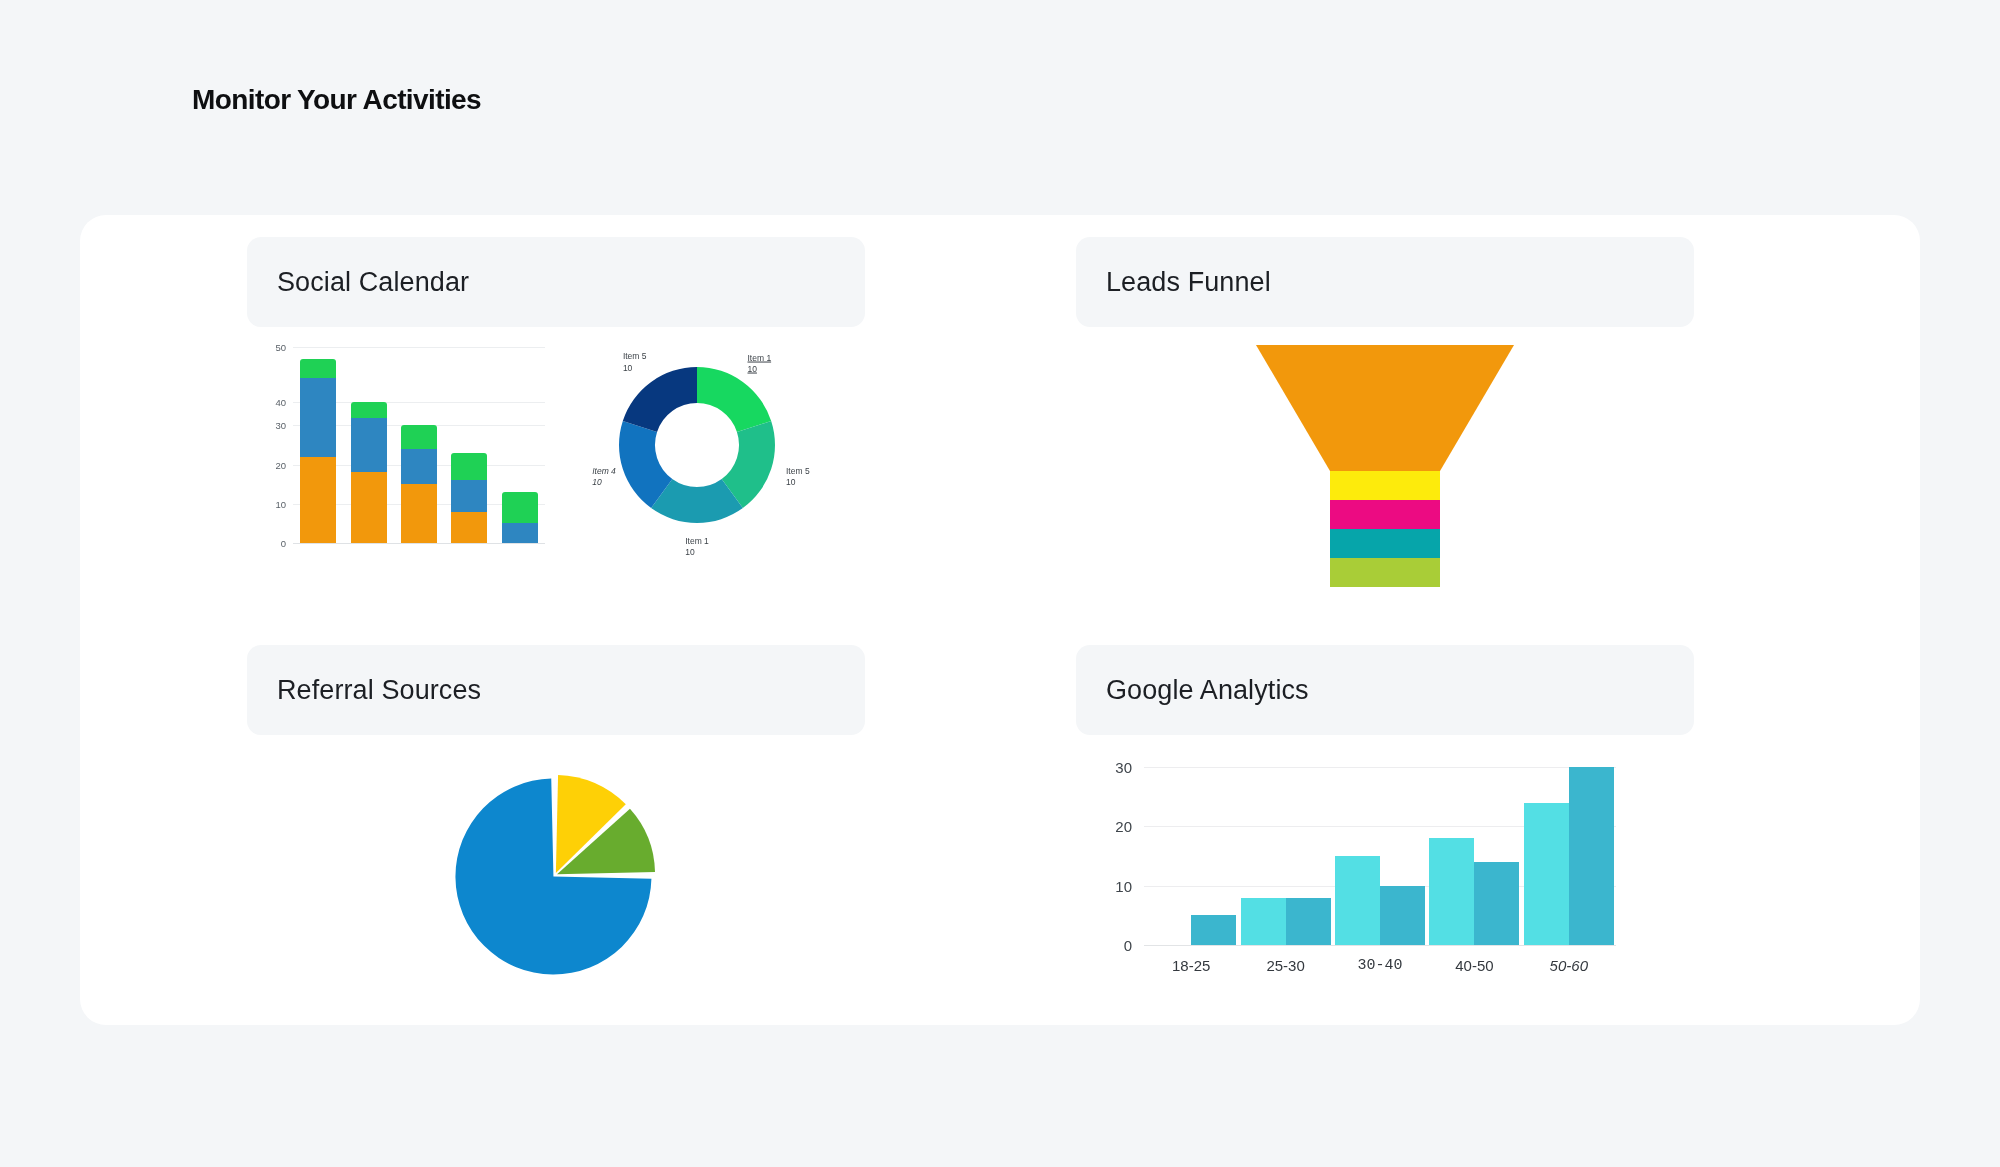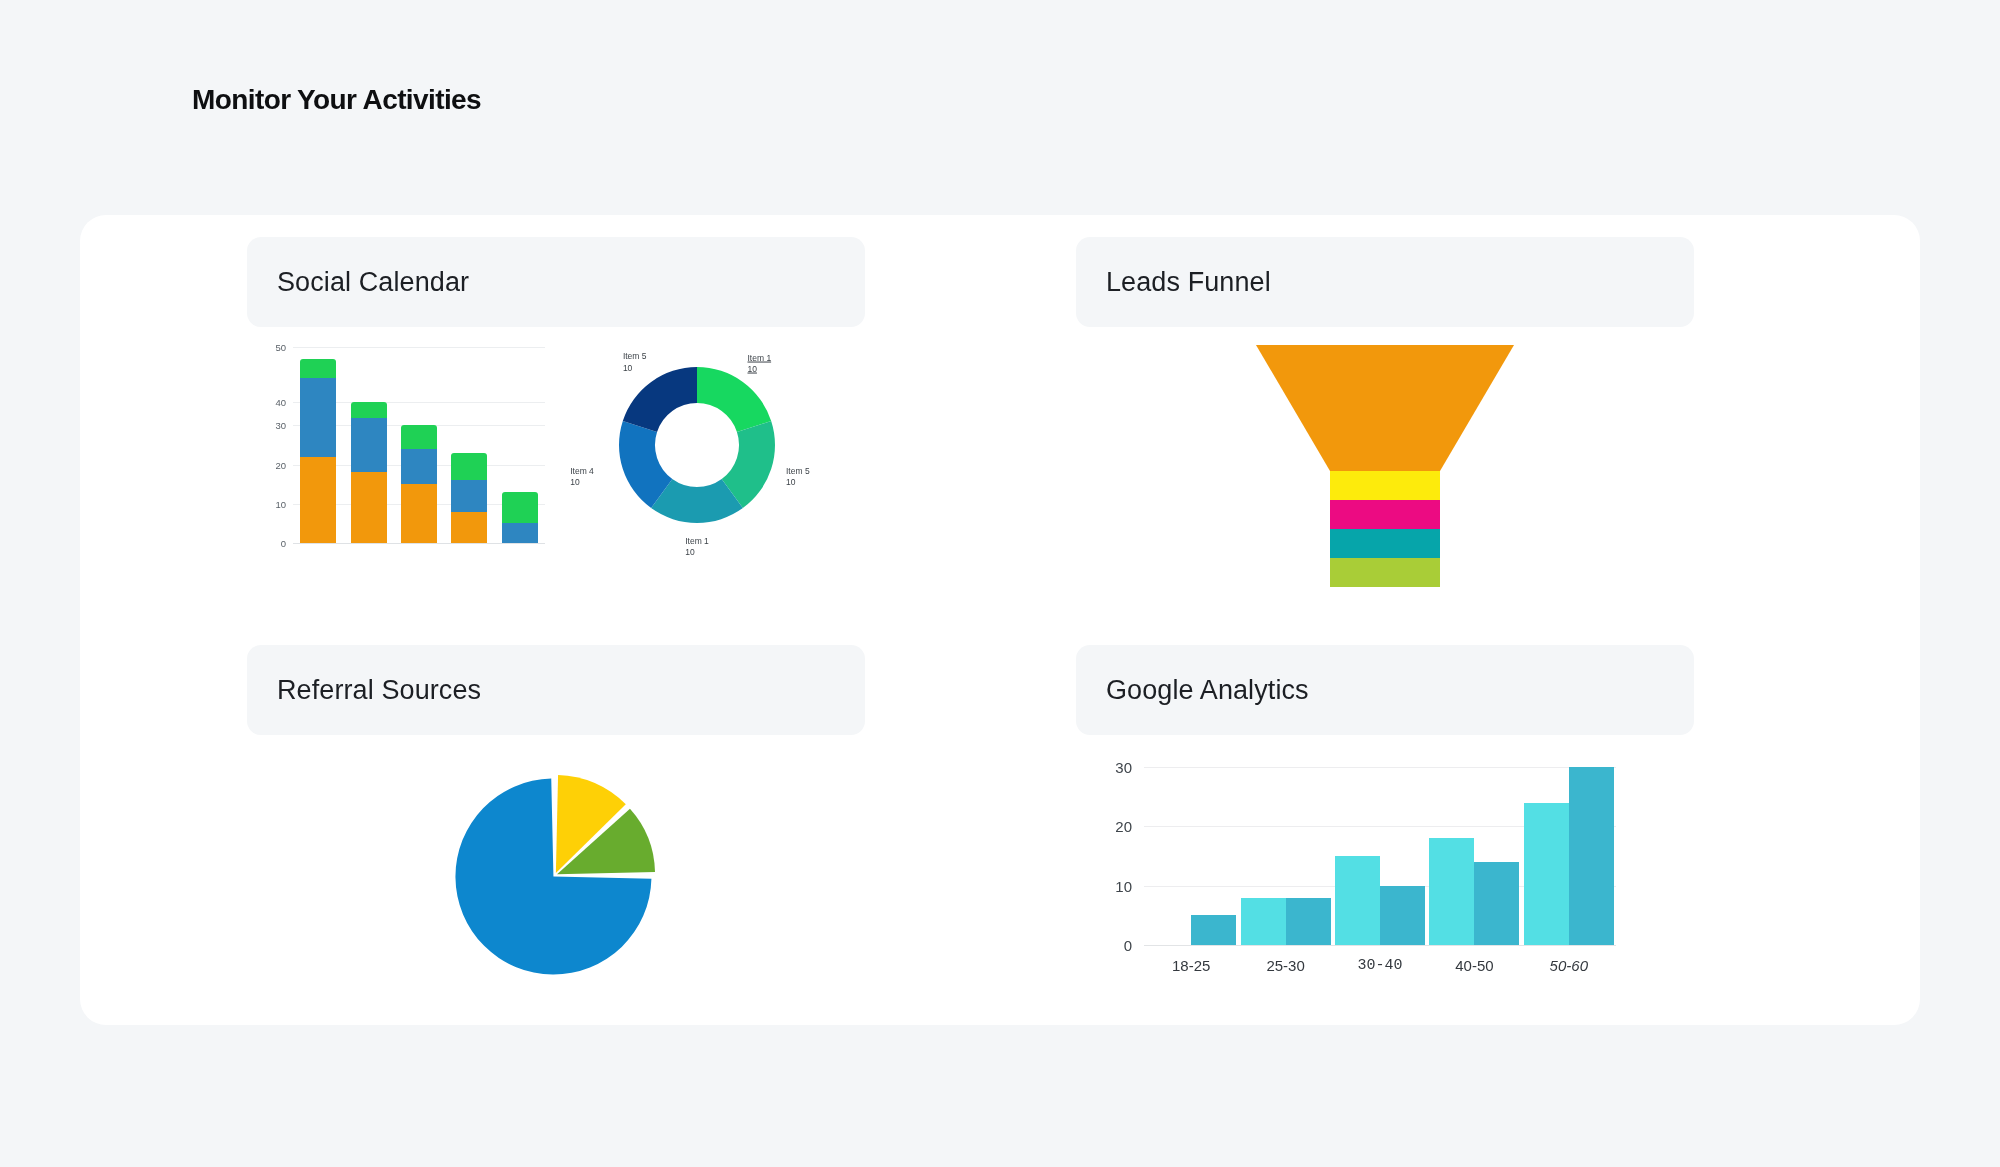--- a/index.html
+++ b/index.html
@@ -267,21 +267,21 @@
                 <path d="M 100 22 A 78 78 0 0 1 174.18240827102198 75.8966744387541 L 139.94437368439645 87.02128623625221 A 42 42 0 0 0 100 58 Z" fill="#17d860"></path>
                 <path d="M 174.18240827102198 75.8966744387541 A 78 78 0 0 1 145.84724967881291 163.1033255612459 L 124.68698059628387 133.9787137637478 A 42 42 0 0 0 139.94437368439645 87.02128623625221 Z" fill="#1fbf8a"></path>
                 <path d="M 145.84724967881291 163.1033255612459 A 78 78 0 0 1 54.152750321187106 163.1033255612459 L 75.31301940371614 133.9787137637478 A 42 42 0 0 0 124.68698059628387 133.9787137637478 Z" fill="#1b9bb0"></path>
                 <path d="M 54.152750321187106 163.1033255612459 A 78 78 0 0 1 25.817591728978016 75.8966744387541 L 60.05562631560355 87.02128623625221 A 42 42 0 0 0 75.31301940371614 133.9787137637478 Z" fill="#1173bf"></path>
                 <path d="M 25.817591728978016 75.8966744387541 A 78 78 0 0 1 99.99999999999999 22 L 99.99999999999999 58 A 42 42 0 0 0 60.05562631560355 87.02128623625221 Z" fill="#07387f"></path>
               </svg>
             <div id="donut-labels">
                 <div class="donut-label" style="left: 212.305px; top: 29px; transform: translate(-50%, -50%); text-decoration: underline;"><span>Item 1</span><br><span>10</span></div>
                 <div class="donut-label" style="left: 250.812px; top: 141.52px; transform: translate(-50%, -50%);"><span>Item 5</span><br><span>10</span></div>
                 <div class="donut-label" style="left: 150px; top: 212px; transform: translate(-50%, -50%);"><span>Item 1</span><br><span>10</span></div>
-                <div class="donut-label" style="left: 35px; top: 141.52px; transform: translate(-50%, -50%);"><span>Item 4</span><br><span>10</span></div>
+                <div class="donut-label" style="left: 57px; top: 141.52px; transform: translate(-50%, -50%); font-style: italic;"><span>Item 4</span><br><span>10</span></div>
                 <div class="donut-label" style="left: 87.6948px; top: 27.4803px; transform: translate(-50%, -50%);"><span>Item 5</span><br><span>10</span></div>
               </div>
           </div>
 
         </div>
       </div>
     </div>
 
     <div class="card card-b">
       <div class="card-header">

